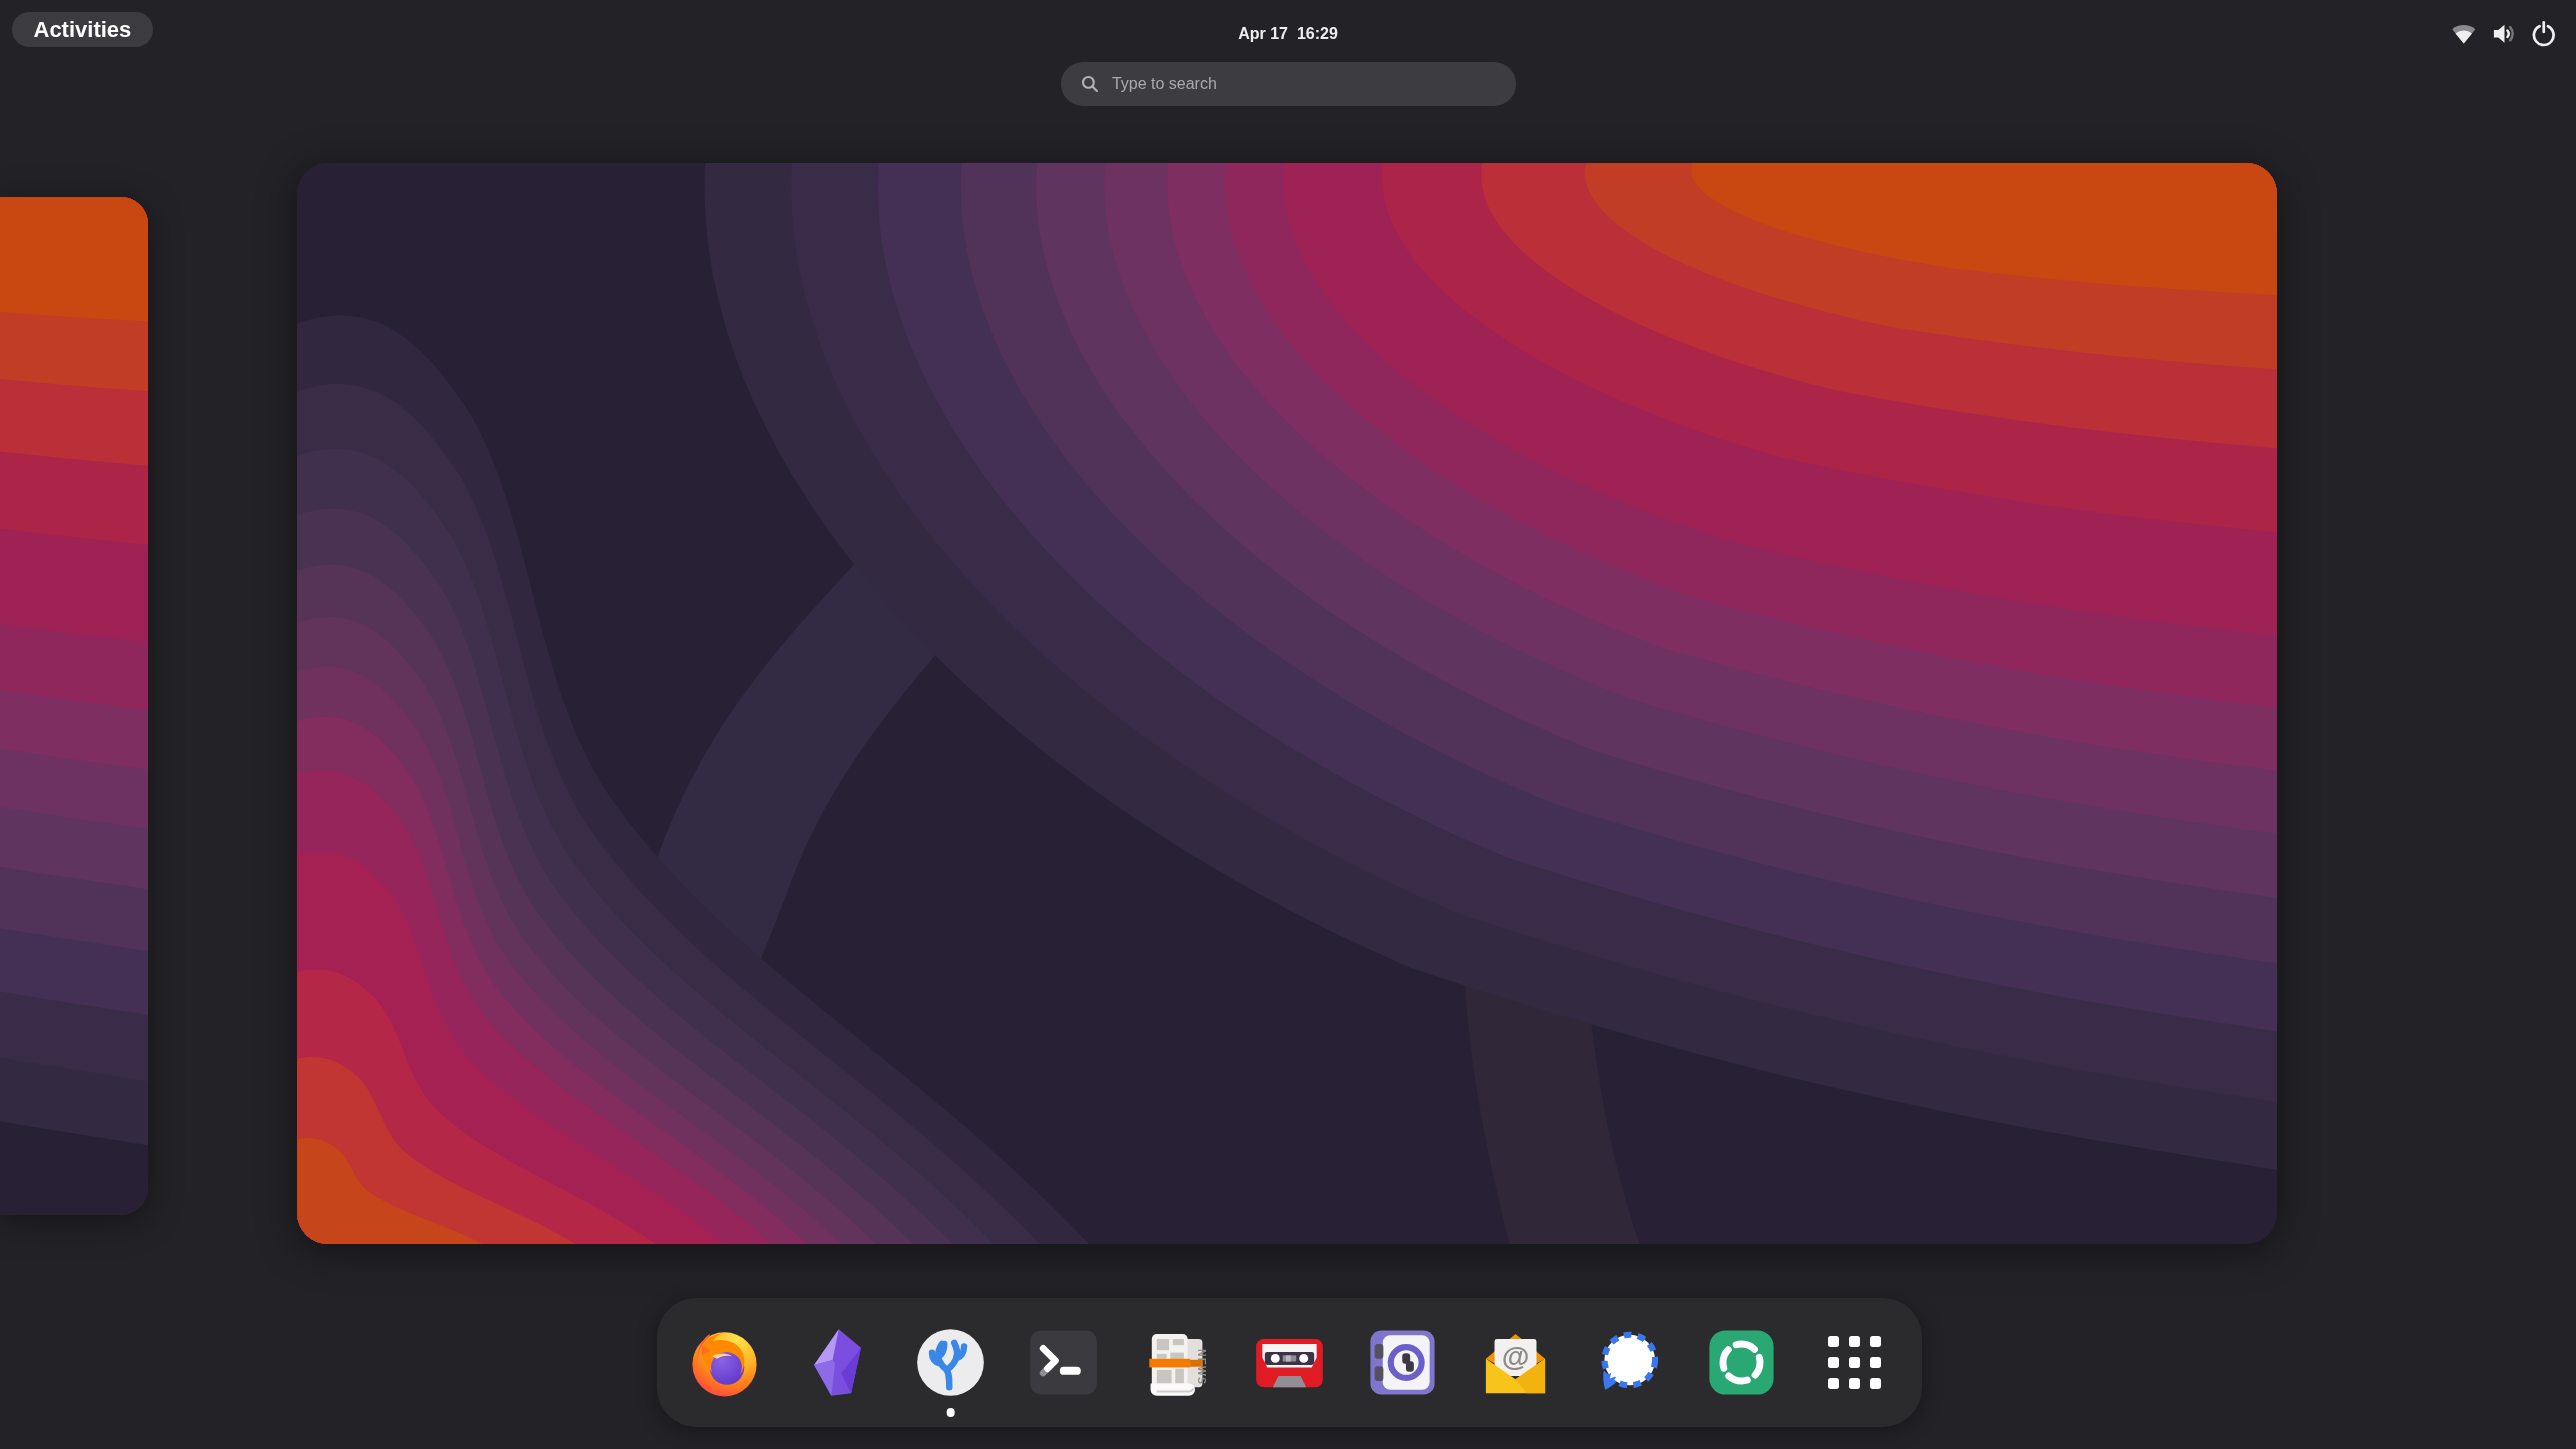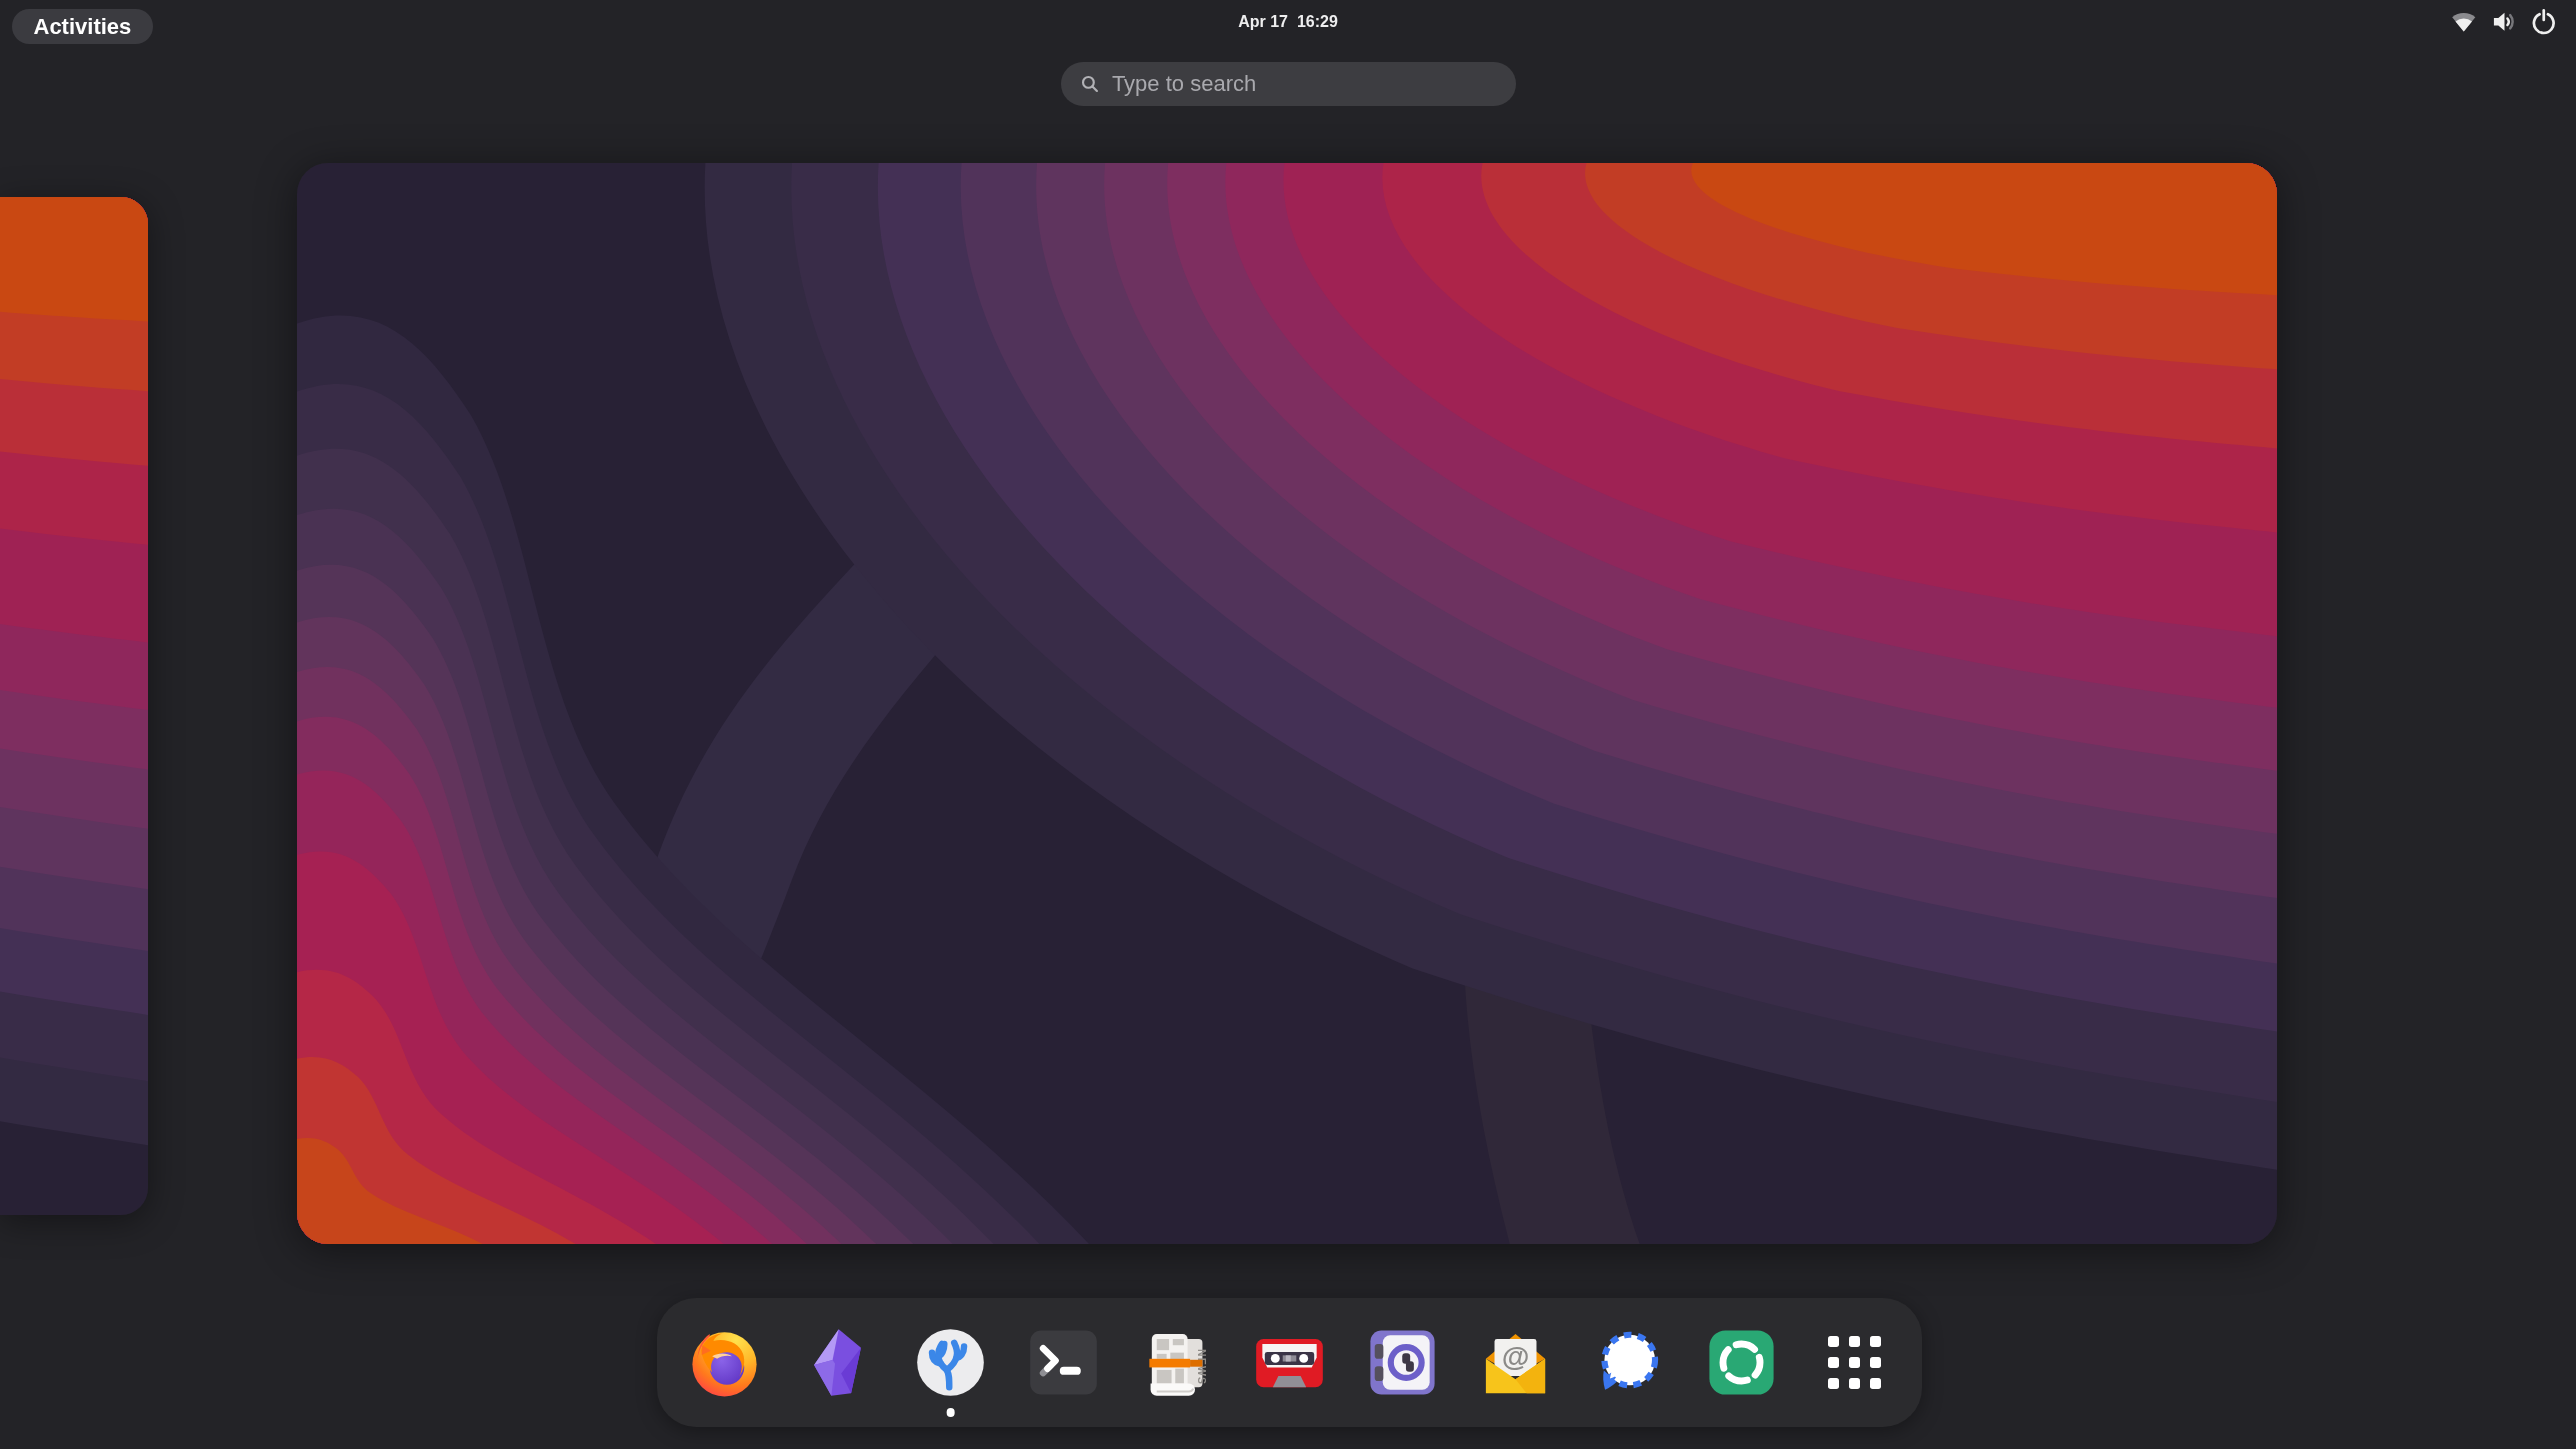--- a/index.html
+++ b/index.html
@@ -6,22 +6,22 @@
   * { margin:0; padding:0; box-sizing:border-box; }
   html,body { width:2576px; height:1449px; overflow:hidden; }
   body {
     background:#232327;
     font-family:"Liberation Sans","DejaVu Sans",sans-serif;
     position:relative;
   }
 
   
   .topbar {
-    position:absolute; left:0; top:0; width:2576px; height:44px;
-    display:flex; align-items:flex-end; justify-content:space-between;
+    position:absolute; left:0; top:12px; width:2576px; height:44px;
+    display:flex; align-items:flex-start; justify-content:space-between;
   }
   .activities-pill {
     margin-left:12px; height:35px; padding:0 21.5px;
     border-radius:17.4px; background:#3b3b40; border:none;
     color:#ffffff; font-size:22px; font-weight:700;
     display:flex; align-items:center; cursor:pointer;
     font-family:inherit;
   }
   .clock {
     position:absolute; left:50%; top:0; transform:translateX(-50%);
@@ -37,21 +37,21 @@
 
   
   .search-pill {
     position:absolute; left:1061px; top:62px; width:455px; height:44px;
     border-radius:22px; background:#3d3d41;
     display:flex; align-items:center; padding:0 8px 0 18px;
   }
   .search-pill svg { flex:0 0 auto; margin-right:11.4px; }
   .search-input {
     flex:1; background:transparent; border:none; outline:none;
-    color:#d5d5d8; font-size:22px; font-family:inherit;
+    color:#d5d5d8; font-size:16px; font-family:inherit;
   }
   .search-input::placeholder { color:#a9a9ae; opacity:1; }
 
   
   .workspace-main {
     position:absolute; left:297px; top:163px; width:1980px; height:1081px;
     border-radius:31px; overflow:hidden;
     box-shadow:0 6.7px 40px rgba(0,0,0,0.45);
     cursor:pointer;
   }

